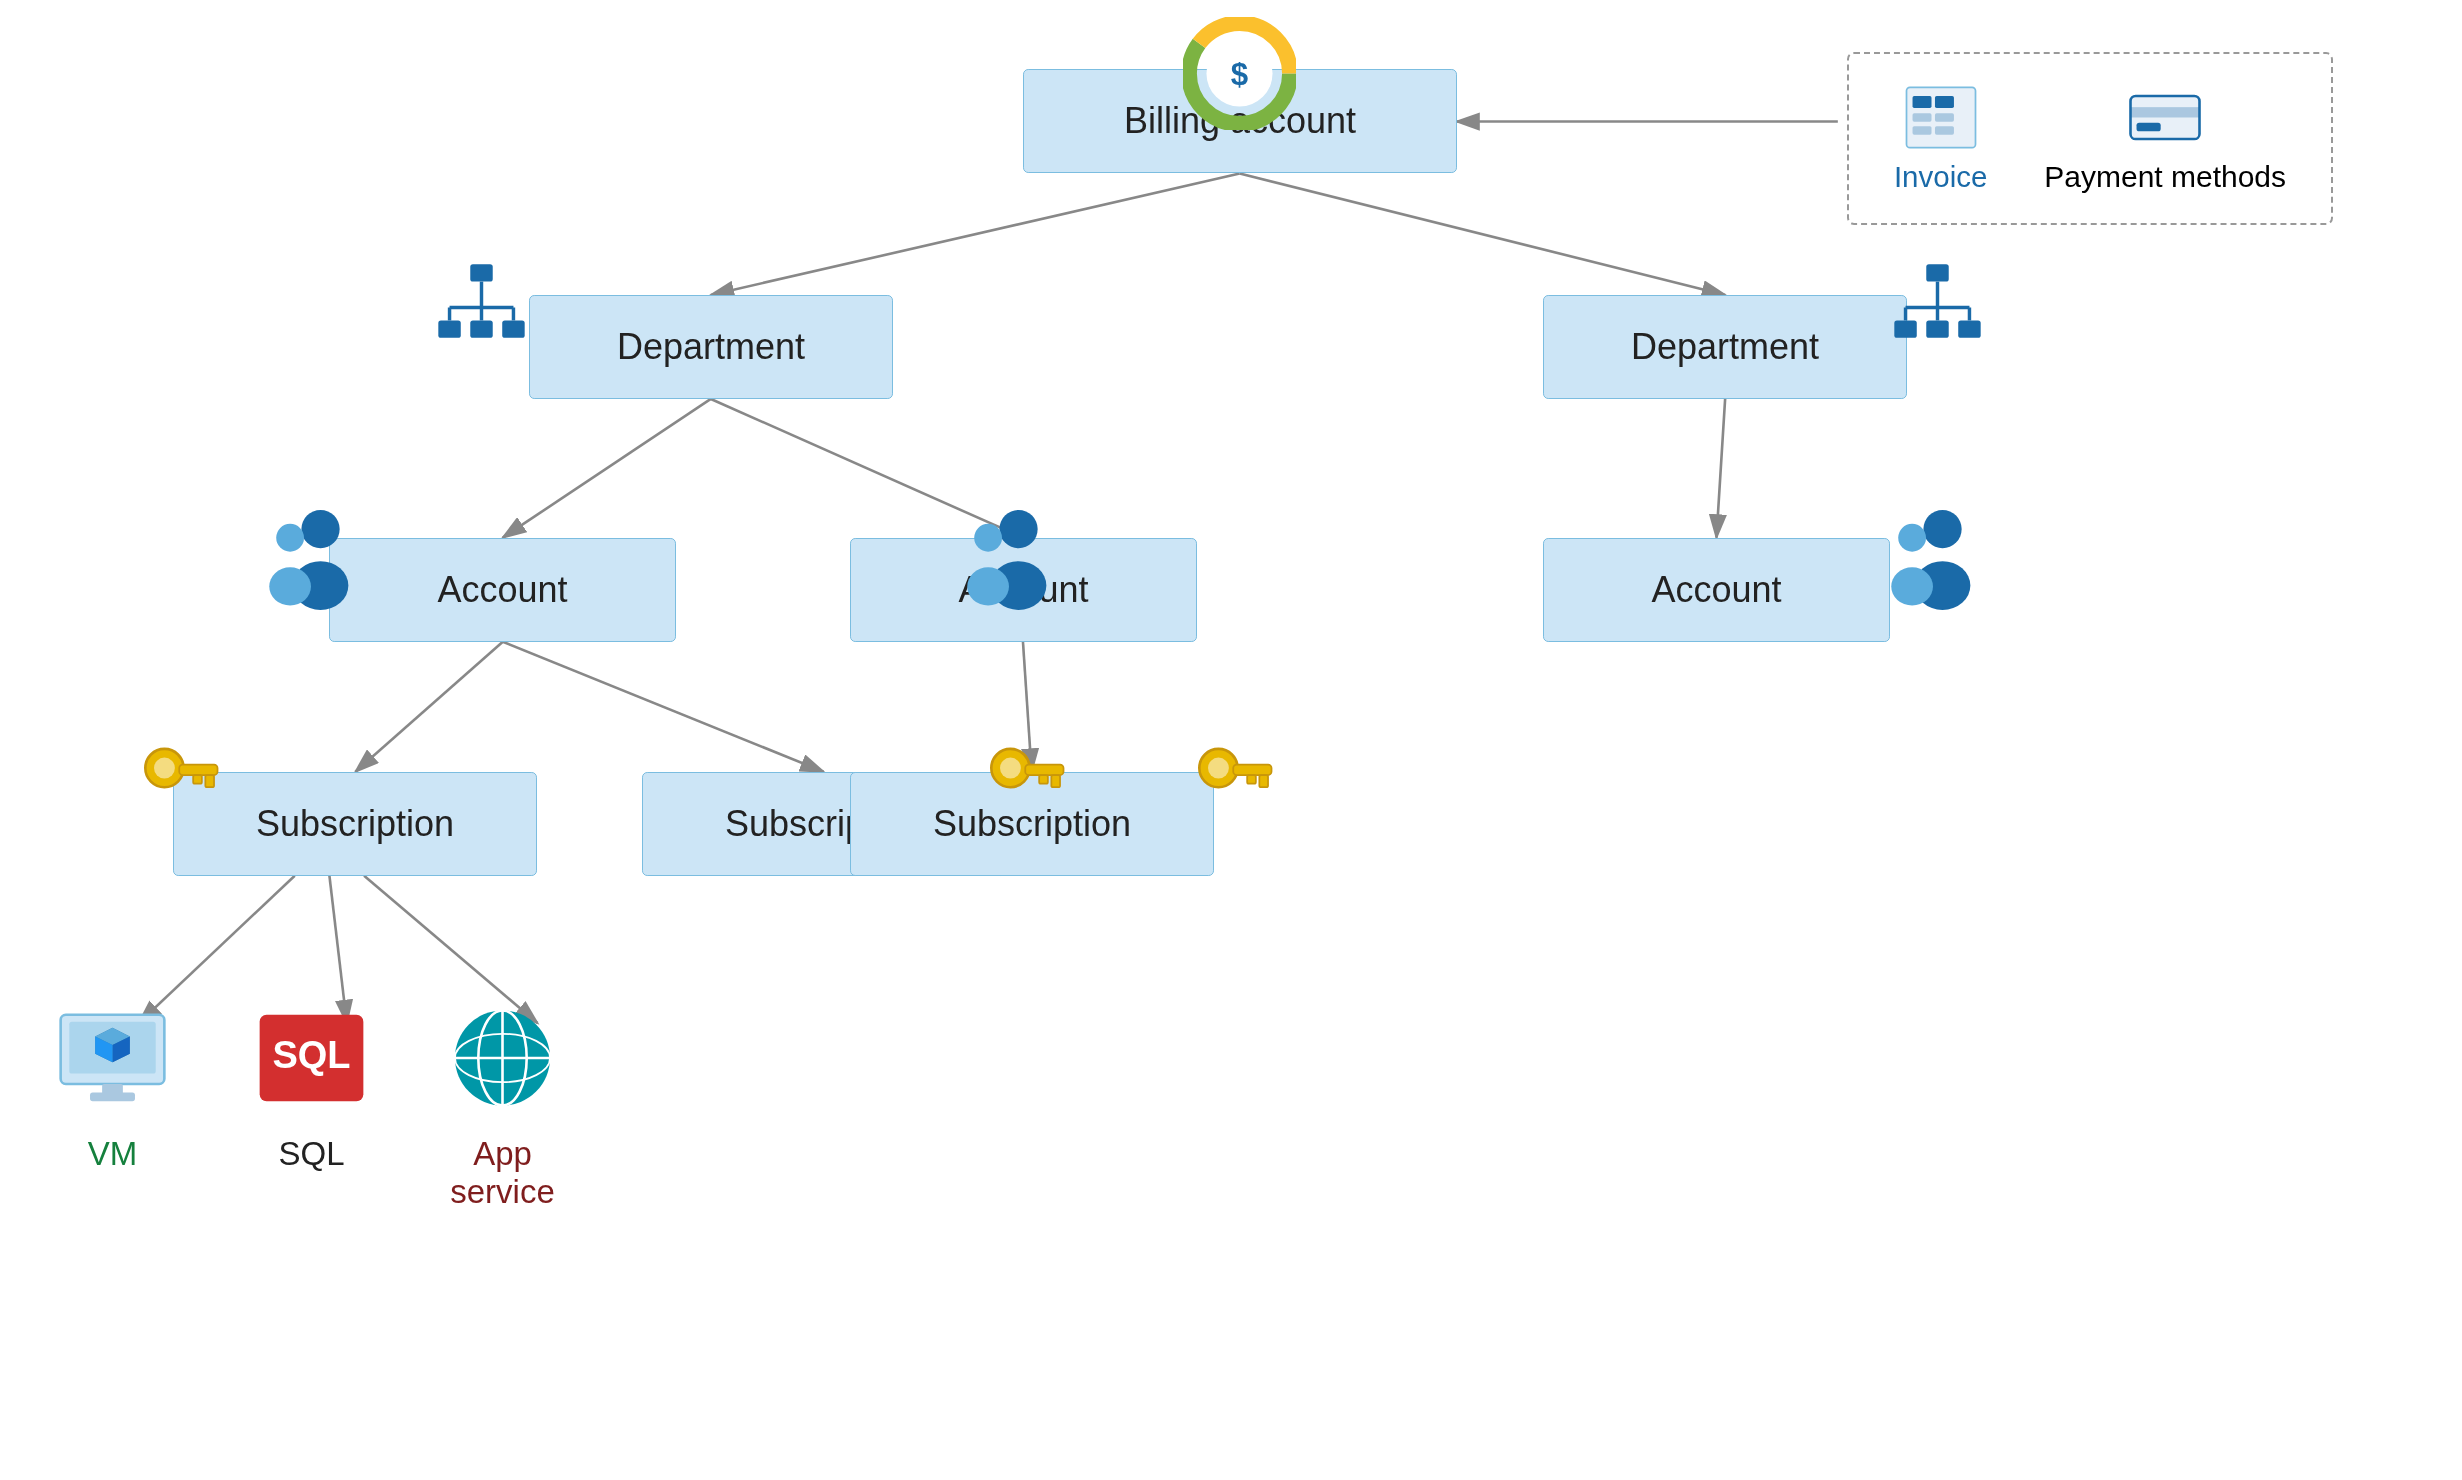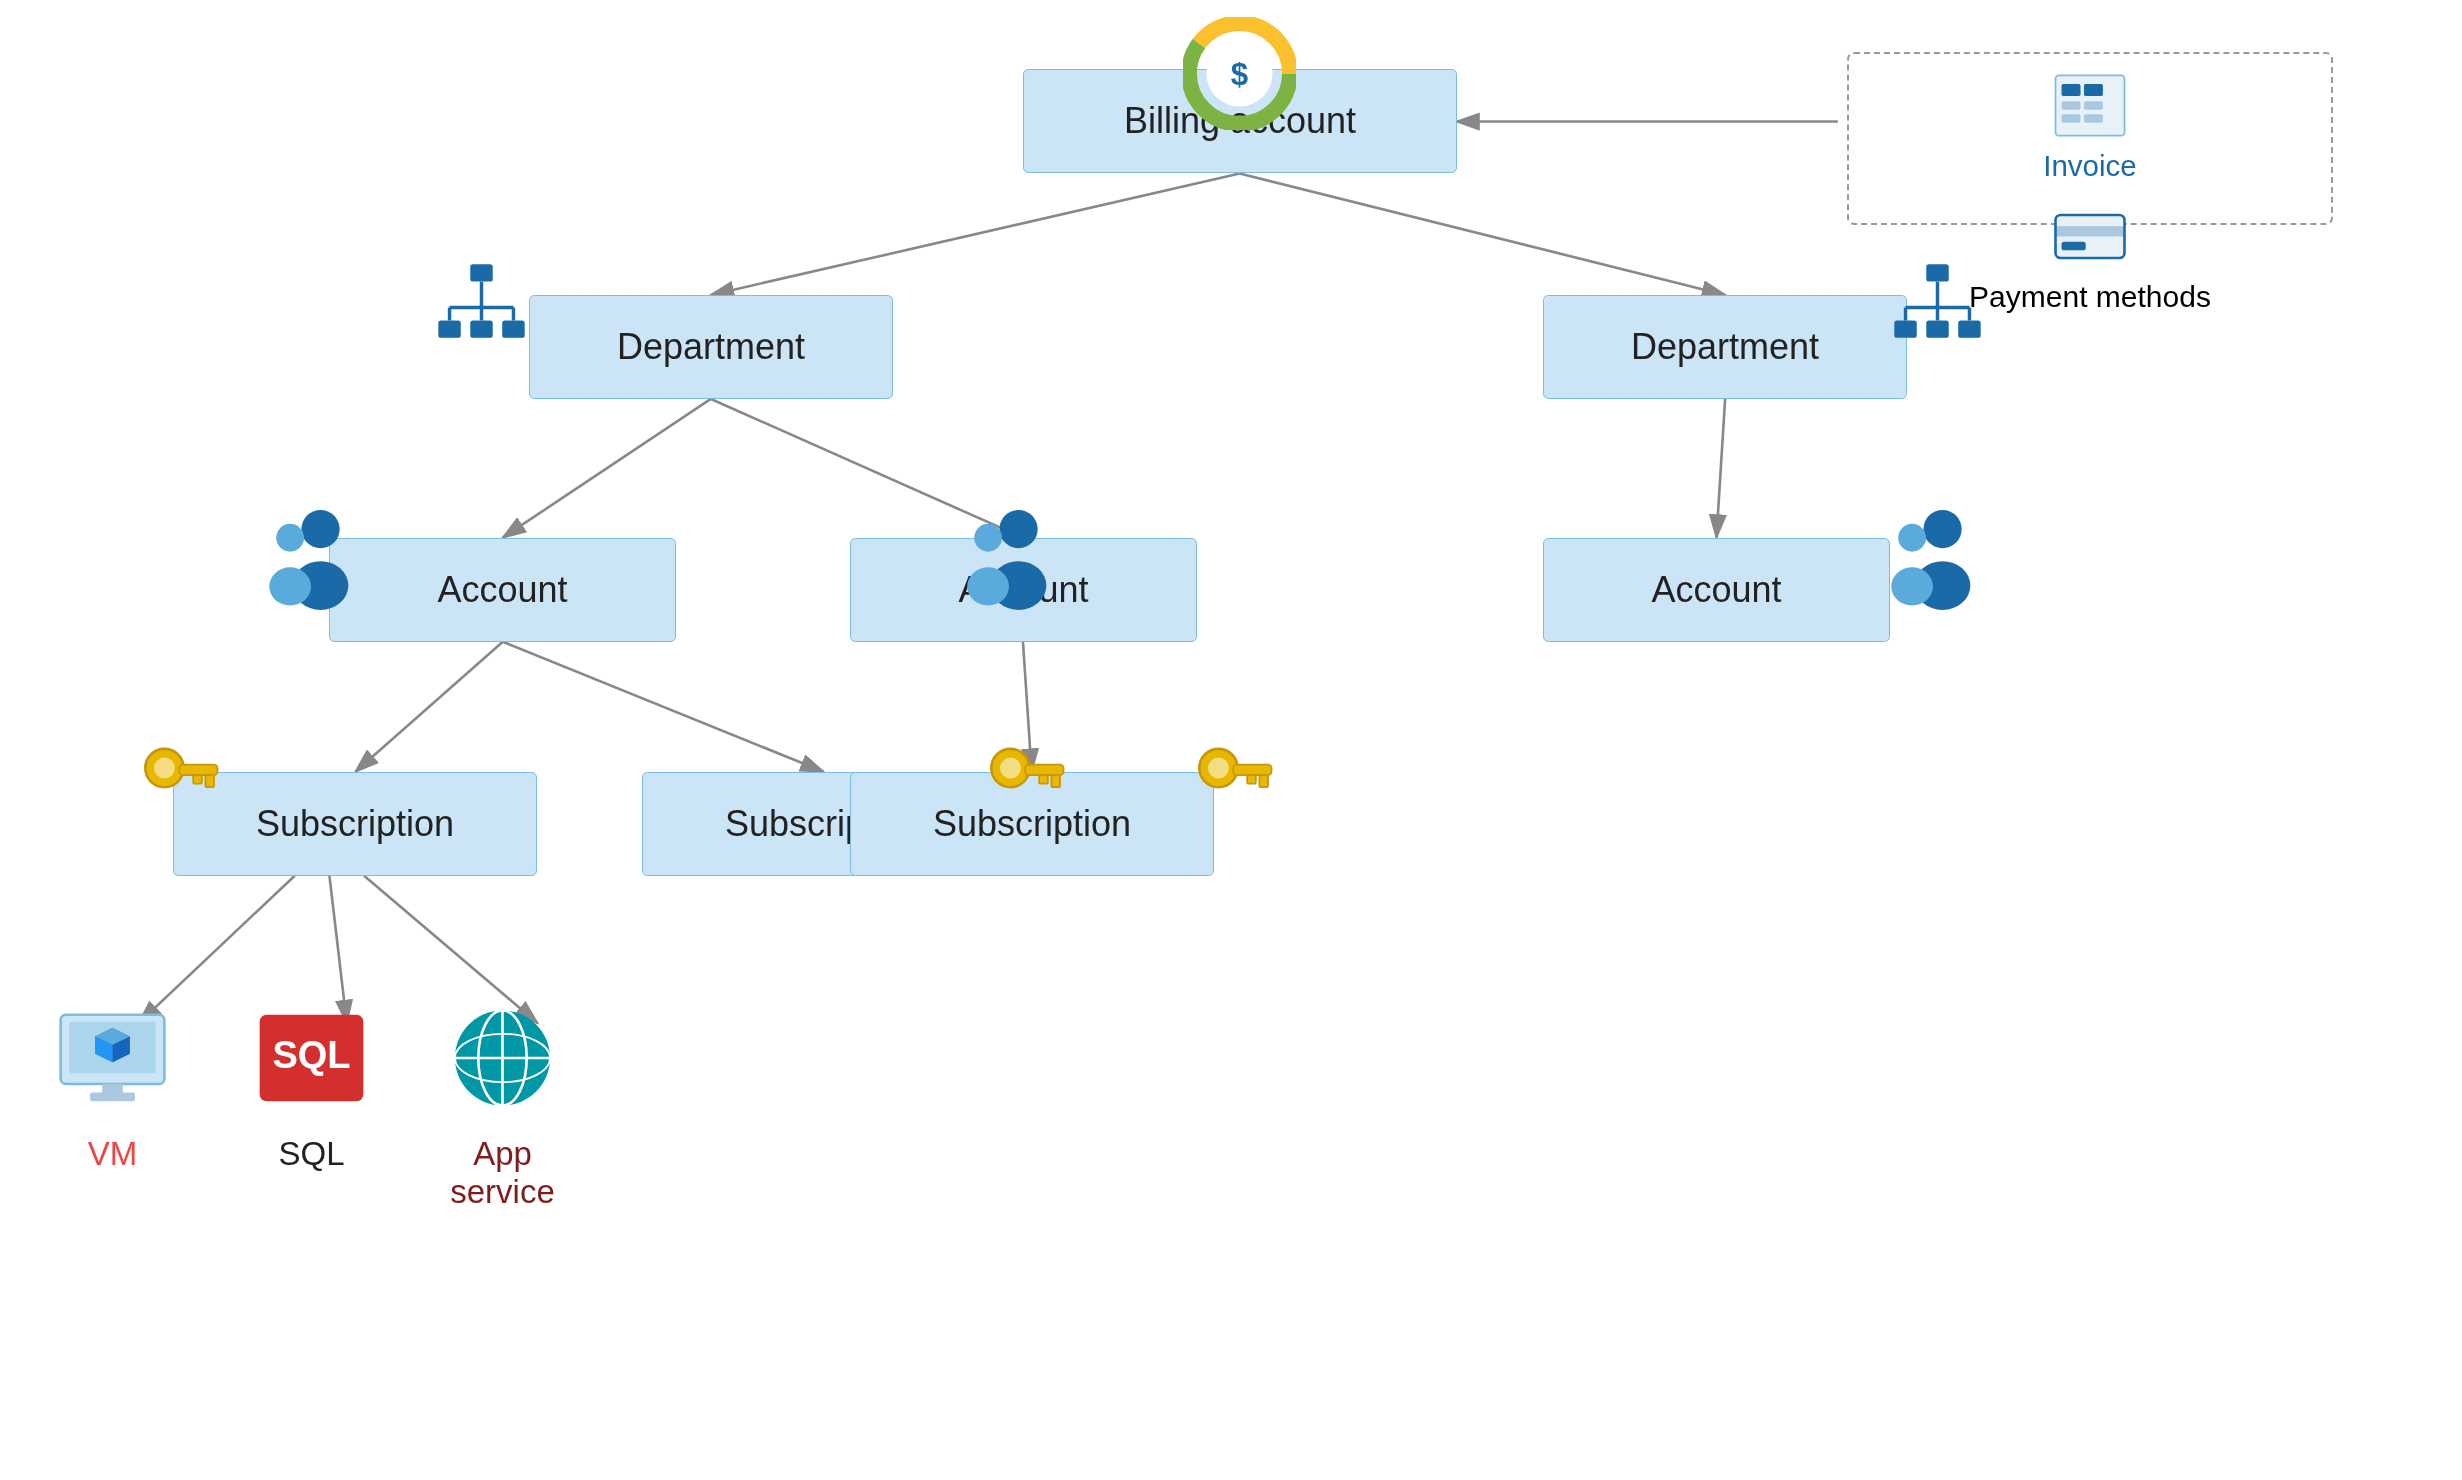--- a/index.html
+++ b/index.html
@@ -53,21 +53,21 @@
       position: absolute;
       z-index: 20;
     }
     
     .dashed-box {
       position: absolute;
       border: 2.6px dashed #999;
       border-radius: 7px;
       z-index: 10;
       display: flex;
-      flex-direction: column;
+      flex-direction: row;
       align-items: center;
       justify-content: space-around;
       padding: 17.3px 26px;
       gap: 19px;
     }
     .dashed-item {
       display: flex;
       flex-direction: column;
       align-items: center;
       gap: 8.7px;
@@ -302,21 +302,21 @@
       <rect x="20" y="18" width="100" height="60" rx="3" fill="#7bbde0" opacity="0.4"></rect>
 
       <polygon points="70,25 90,35 90,55 70,65 50,55 50,35" fill="#1a6aa8" opacity="0.8"></polygon>
       <polygon points="70,25 90,35 70,45 50,35" fill="#5aabdc"></polygon>
       <polygon points="90,35 90,55 70,65 70,45" fill="#1565c0"></polygon>
       <polygon points="50,35 70,45 70,65 50,55" fill="#2196f3"></polygon>
 
       <rect x="58" y="90" width="24" height="12" rx="2" fill="#aac8e0"></rect>
       <rect x="44" y="100" width="52" height="10" rx="3" fill="#aac8e0"></rect>
     </svg>
-    <span style="font-size:33px;color:#ef4444;margin-top:3.5px;">VM</span>
+    <span style="font-size:33px;color:#15803d;margin-top:3.5px;">VM</span>
   </div>
 
   <div class="service-icon" style="left:251px; top:1006px;">
     <svg width="121" height="104" viewBox="0 0 140 120" style="font-size:34px">
       <rect x="10" y="10" width="120" height="100" rx="8" fill="#d32f2f"></rect>
       <text x="70" y="72" text-anchor="middle" font-size="44" font-weight="900" fill="white">SQL</text>
     </svg>
     <span style="font-size:33px;color:#222;margin-top:3.5px;">SQL</span>
   </div>
 

